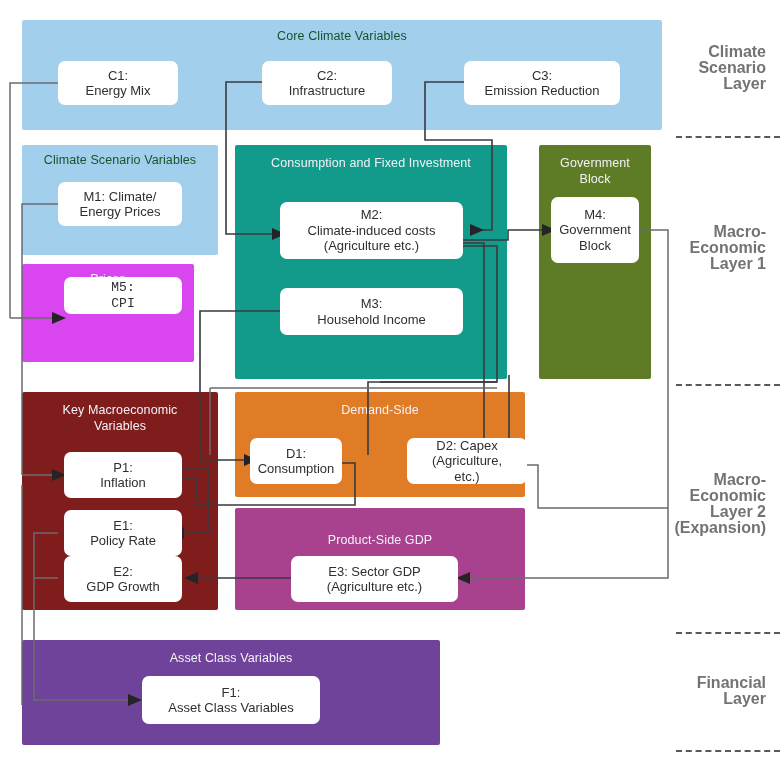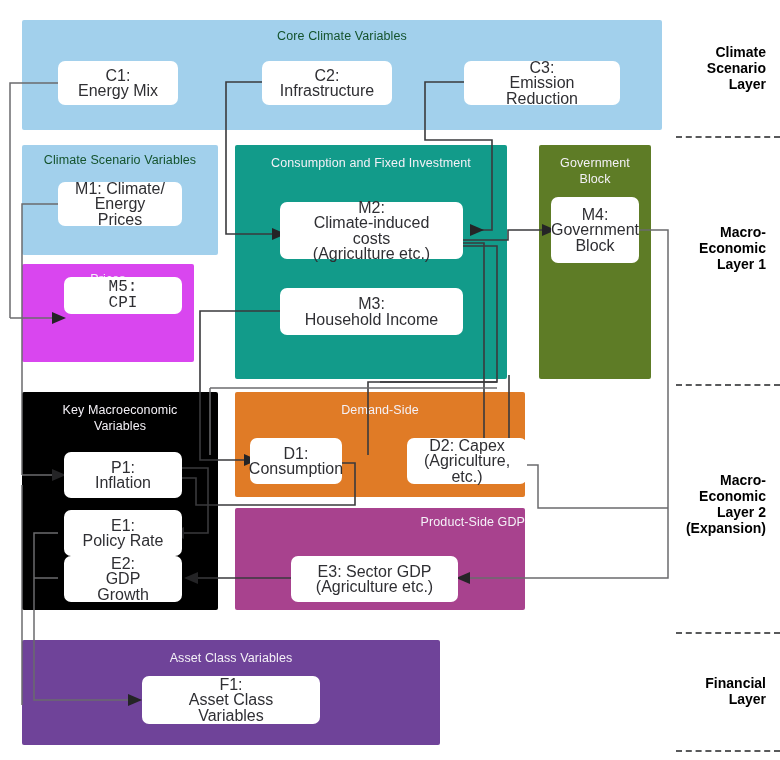--- a/index.html
+++ b/index.html
@@ -32,40 +32,40 @@
   .t-dark{color:#14532d;}
   .t-light{color:#f4f1f7;}
 
   
   .node{
     position:absolute;
     box-sizing:border-box;
     background:#ffffff;
     border-radius:7px;
     color:#2f2f33;
-    font-size:16px;
+    font-size:13px;
     line-height:15.5px;
     display:flex;
     align-items:center;
     justify-content:center;
     text-align:center;
     padding:2px 15px;
     box-shadow:0 0 0 0 rgba(0,0,0,0);
     z-index:6;
   }
   .node span{display:block;}
 
   
   .layer-label{
     position:absolute;
     text-align:right;
     font-weight:bold;
-    font-size:14px;
+    font-size:16px;
     line-height:16px;
-    color:#000000;
+    color:#737373;
   }
   .divider{
     position:absolute;
     height:0;
     border-top:2px dashed #58595b;
   }
   
   #wires{
     position:absolute;
     left:0;top:0;
@@ -156,31 +156,31 @@
 
   <div class="panel" style="left:539px;top:145px;width:112px;height:234px;background:#5e7c26;">
     <div class="panel-title t-light" style="top:11px;">Government</div>
     <div class="panel-title t-light" style="top:27px;">Block</div>
   </div>
 
   <div class="panel" style="left:22px;top:264px;width:172px;height:98px;background:#d946ef;">
     <div class="panel-title t-light" style="top:8px;">Prices</div>
   </div>
 
-  <div class="panel" style="left:22px;top:392px;width:196px;height:218px;background:#000000;">
+  <div class="panel" style="left:22px;top:392px;width:196px;height:218px;background:#7f1d1d;">
     <div class="panel-title t-light" style="top:11px;">Key Macroeconomic</div>
     <div class="panel-title t-light" style="top:27px;">Variables</div>
   </div>
 
   <div class="panel" style="left:235px;top:392px;width:290px;height:105px;background:#e07b26;">
     <div class="panel-title t-light" style="top:11px;">Demand-Side</div>
   </div>
 
   <div class="panel" style="left:235px;top:508px;width:290px;height:102px;background:#a8428e;">
-    <div class="panel-title t-light" style="top:7px;text-align:right;">Product-Side GDP</div>
+    <div class="panel-title t-light" style="top:25px;">Product-Side GDP</div>
   </div>
 
   <div class="panel" style="left:22px;top:640px;width:418px;height:105px;background:#6f4399;">
     <div class="panel-title t-light" style="top:11px;">Asset Class Variables</div>
   </div>
 
   <div class="node" style="left:58px;top:61px;width:120px;height:44px;">
     <span>
       <span>C1:</span>
       <span>Energy Mix</span>

